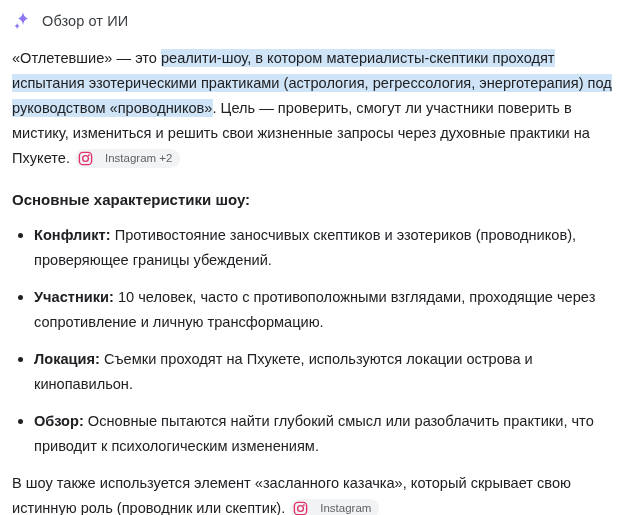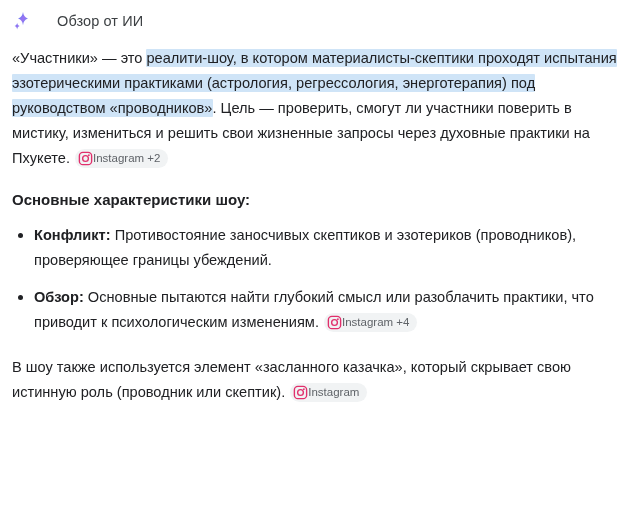--- a/index.html
+++ b/index.html
@@ -16,21 +16,21 @@
   }
   .page {
     padding: 10px 12px 0 12px;
     box-sizing: border-box;
     width: 640px;
   }
   
   .ai-header {
     display: flex;
     align-items: center;
-    gap: 23px;
+    gap: 8px;
     margin-bottom: 14px;
   }
   .ai-header .spark {
     width: 22px;
     height: 22px;
     flex: none;
     display: block;
   }
   .ai-header .title {
     font-size: 14.5px;
@@ -53,21 +53,21 @@
   }
   .section-title {
     font-size: 15px;
     font-weight: bold;
     color: #202124;
     margin: 18px 0 12px 0;
     line-height: 22px;
   }
   ul.feature-list {
     list-style: none;
-    margin: 0 0 20px 0;
+    margin: 0 0 12px 0;
     padding: 0;
   }
   ul.feature-list > li {
     position: relative;
     padding-left: 22px;
     font-size: 14.6px;
     line-height: 25px;
     margin-bottom: 12px;
   }
   ul.feature-list > li:before {
@@ -80,21 +80,21 @@
     background: #202124;
     border-radius: 50%;
   }
   ul.feature-list > li b {
     font-weight: bold;
   }
   
   .chip {
     display: inline-flex;
     align-items: center;
-    gap: 0;
+    gap: 12px;
     vertical-align: middle;
     background: #f1f3f4;
     border-radius: 11px;
     padding: 1px 8px 1px 3px;
     margin-left: 5px;
     font-size: 11.5px;
     color: #5f6368;
     line-height: 17px;
     position: relative;
     top: -1px;
@@ -130,45 +130,44 @@
           </linearGradient>
         </defs>
         <path d="M12 2.2c.5 3.6 1.9 5.9 5.4 7.2-3.5 1.3-4.9 3.6-5.4 7.2-.5-3.6-1.9-5.9-5.4-7.2C10.1 8.1 11.5 5.8 12 2.2z" fill="url(#sg)"></path>
         <path d="M5.6 13.8c.3 1.9 1 3 2.8 3.7-1.8.7-2.5 1.8-2.8 3.7-.3-1.9-1-3-2.8-3.7 1.8-.7 2.5-1.8 2.8-3.7z" fill="url(#sg)"></path>
       </svg>
     </span>
     <span class="title">Обзор от ИИ</span>
   </div>
 
   <p class="para">
-    <span>«Участники» — это </span><span class="hl">реалити-шоу, в котором материалисты-скептики проходят испытания эзотерическими практиками (астрология, регрессология, энерготерапия) под руководством «проводников»</span><span>. Цель — проверить, смогут ли участники поверить в мистику, измениться и решить свои жизненные запросы через духовные практики на Пхукете.</span><span class="chip">
+    <span>«Отлетевшие» — это </span><span class="hl">реалити-шоу, в котором материалисты-скептики проходят испытания эзотерическими практиками (астрология, регрессология, энерготерапия) под руководством «проводников»</span><span>. Цель — проверить, смогут ли участники поверить в мистику, измениться и решить свои жизненные запросы через духовные практики на Пхукете.</span><span class="chip">
         <span class="ig"><svg viewBox="0 0 24 24" width="15" height="15" aria-hidden="true">
             <rect x="2.2" y="2.2" width="19.6" height="19.6" rx="5.6" fill="none" stroke="#e1306c" stroke-width="2.2"></rect>
             <circle cx="12" cy="12" r="4.6" fill="none" stroke="#e1306c" stroke-width="2.2"></circle>
             <circle cx="17.4" cy="6.6" r="1.4" fill="#e1306c"></circle>
           </svg></span>
         <span class="chip-label">Instagram +2</span>
       </span>
   </p>
 
   <div class="section-title">Основные характеристики шоу:</div>
 
   <ul class="feature-list">
     <li>
       <b>Конфликт:</b><span> Противостояние заносчивых скептиков и эзотериков (проводников), проверяющее границы убеждений.</span>
     </li>
     <li>
-      <b>Обзор:</b><span> Основные пытаются найти глубокий смысл или разоблачить практики, что приводит к психологическим изменениям.</span><span class="chip">
-          <span class="ig"><svg viewBox="0 0 24 24" width="15" height="15" aria-hidden="true">
-              <rect x="2.2" y="2.2" width="19.6" height="19.6" rx="5.6" fill="none" stroke="#e1306c" stroke-width="2.2"></rect>
-              <circle cx="12" cy="12" r="4.6" fill="none" stroke="#e1306c" stroke-width="2.2"></circle>
-              <circle cx="17.4" cy="6.6" r="1.4" fill="#e1306c"></circle>
-            </svg></span>
-          <span class="chip-label">Instagram +4</span>
-        </span>
+      <b>Участники:</b><span> 10 человек, часто с противоположными взглядами, проходящие через сопротивление и личную трансформацию.</span>
+    </li>
+    <li>
+      <b>Локация:</b><span> Съемки проходят на Пхукете, используются локации острова и кинопавильон.</span>
+    </li>
+    <li>
+      <b>Обзор:</b><span> Основные пытаются найти глубокий смысл или разоблачить практики, что приводит к психологическим изменениям.</span>
     </li>
   </ul>
 
   <p class="para last-para">
     <span>В шоу также используется элемент «засланного казачка», который скрывает свою истинную роль (проводник или скептик).</span><span class="chip">
         <span class="ig"><svg viewBox="0 0 24 24" width="15" height="15" aria-hidden="true">
             <rect x="2.2" y="2.2" width="19.6" height="19.6" rx="5.6" fill="none" stroke="#e1306c" stroke-width="2.2"></rect>
             <circle cx="12" cy="12" r="4.6" fill="none" stroke="#e1306c" stroke-width="2.2"></circle>
             <circle cx="17.4" cy="6.6" r="1.4" fill="#e1306c"></circle>
           </svg></span>

